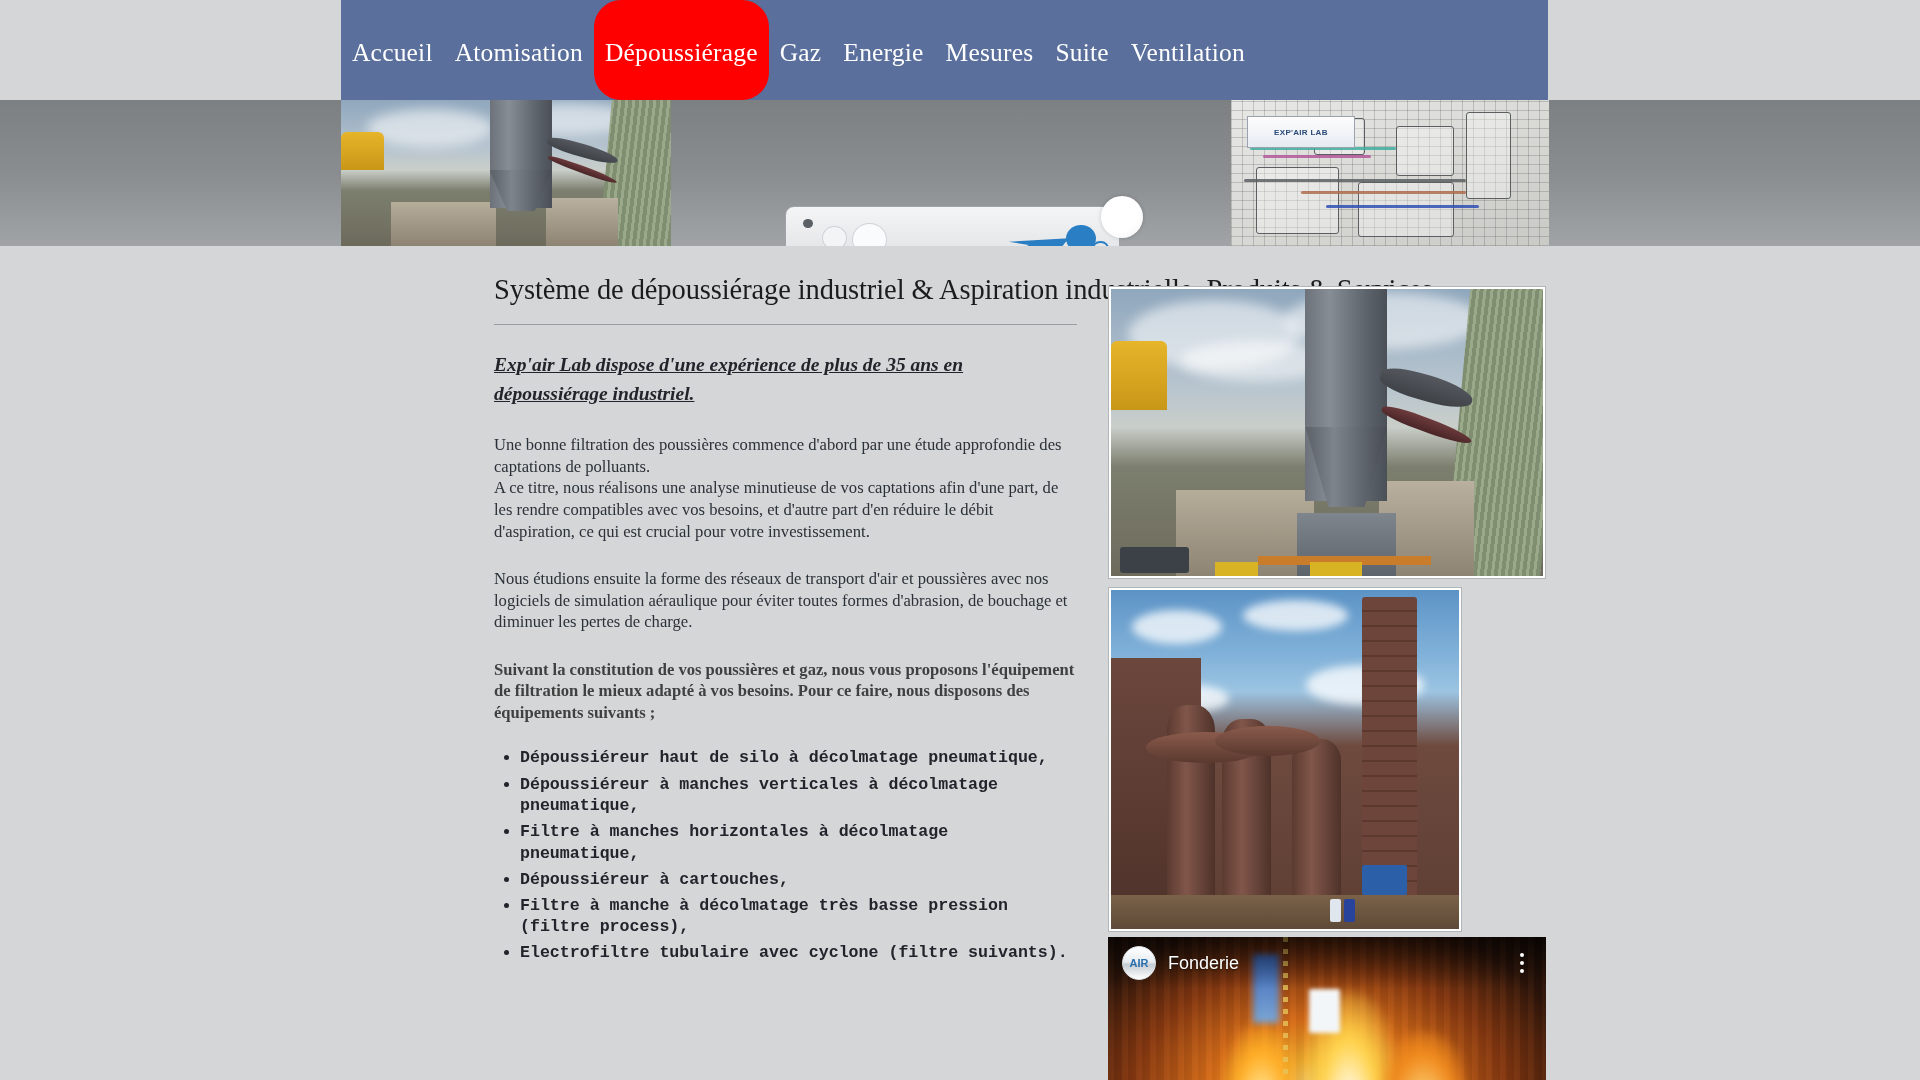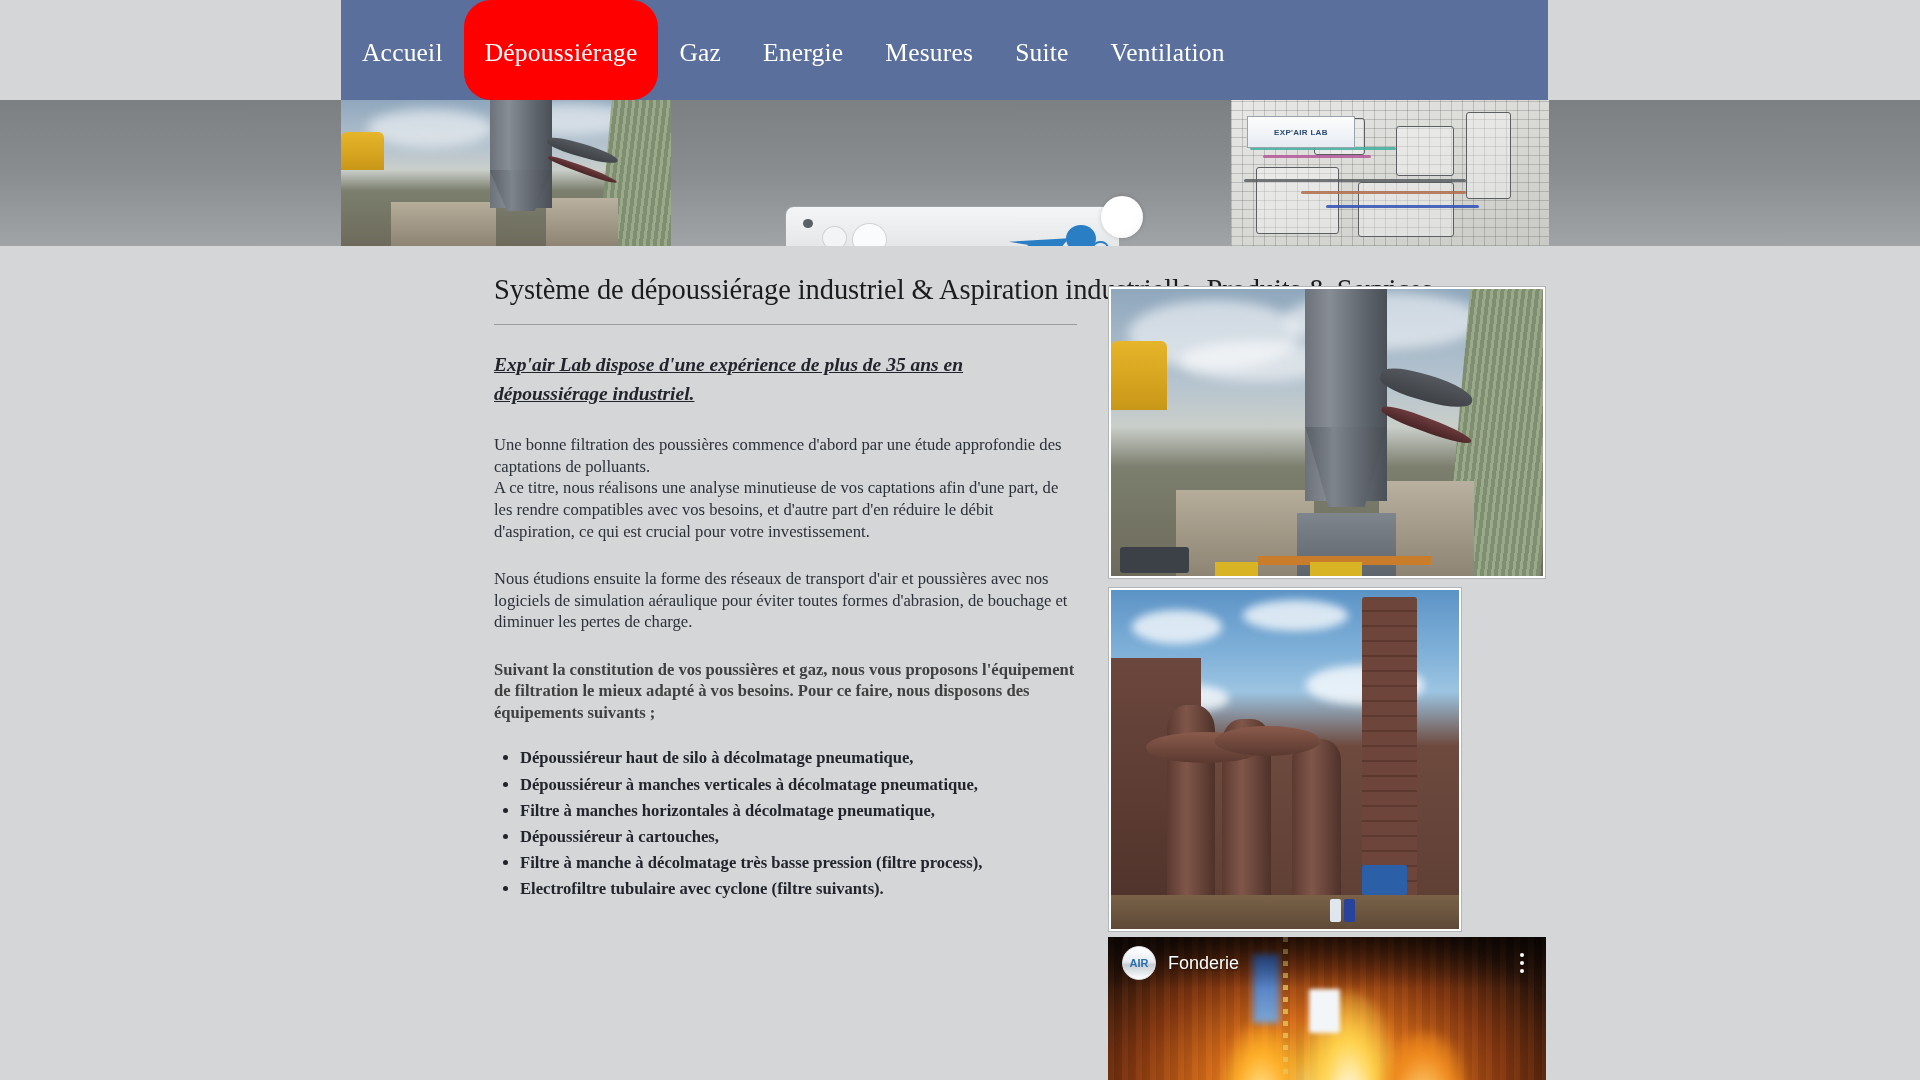--- a/index.html
+++ b/index.html
@@ -18,21 +18,21 @@
     left: 341px; top: 0;
     width: 1207px; height: 100px;
     background: #5a6f9c;
     display: flex;
     align-items: stretch;
   }
   .nav-item {
     display: flex;
     align-items: center;
     justify-content: center;
-    padding: 0 21px;
+    padding: 0 11px;
     color: #ffffff;
     font-size: 25.5px;
     font-family: "Liberation Serif", "DejaVu Serif", serif;
     letter-spacing: 0.2px;
     white-space: nowrap;
     cursor: pointer;
     line-height: 1;
     padding-top: 6px;
   }
   .nav-item.active {
@@ -211,20 +211,21 @@
     line-height: 1.30;
   }
   p.body.strong {
     font-weight: bold;
     color:#404040;
   }
   ul.equip {
     margin: 24px 0 0 0;
     padding-left: 26px;
     list-style: disc;
+    font-family: Liberation Mono, monospace;
   }
   ul.equip li {
     font-size: 16.6px;
     font-weight: bold;
     color:#21252b;
     line-height: 1.30;
     margin-bottom: 4.5px;
   }
 
   
@@ -335,20 +336,21 @@
   }
   .yt-menu i {
     width:4px; height:4px; border-radius:50%; background:#fff; display:block;
   }
 </style>
 </head>
 <body>
 
 <div class="nav-wrap">
   <div class="nav-item">Accueil</div>
+  <div class="nav-item">Atomisation</div>
   <div class="nav-item active">Dépoussiérage</div>
   <div class="nav-item">Gaz</div>
   <div class="nav-item">Energie</div>
   <div class="nav-item">Mesures</div>
   <div class="nav-item">Suite</div>
   <div class="nav-item">Ventilation</div>
 </div>
 
 <div class="banner">
 

